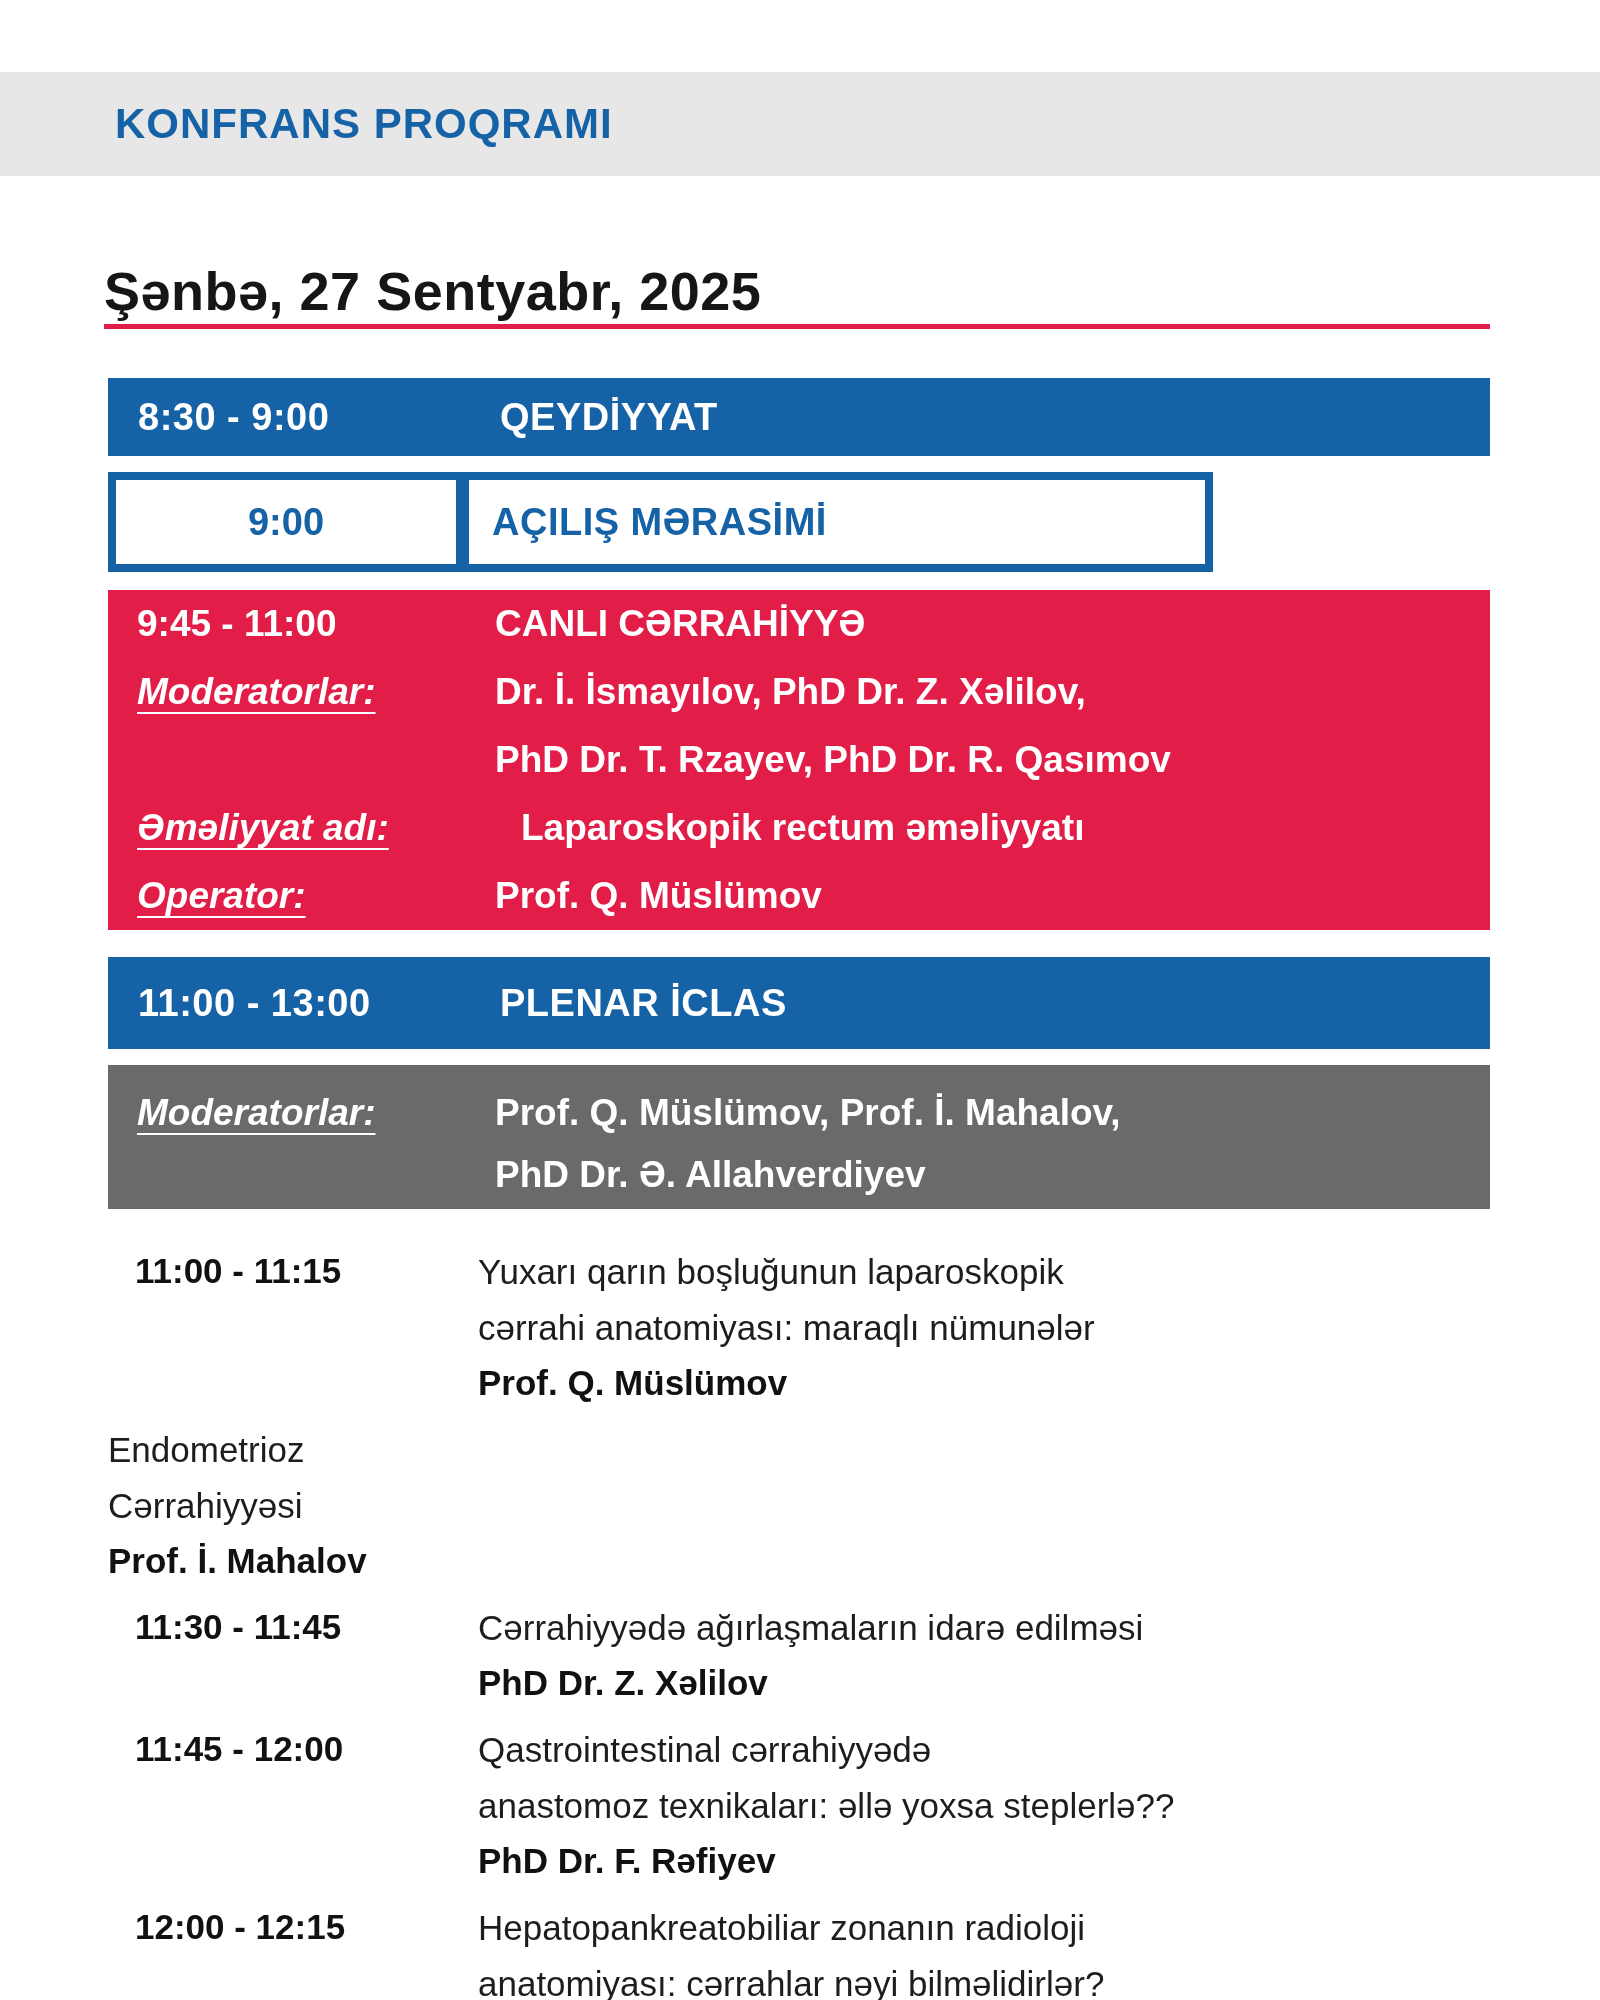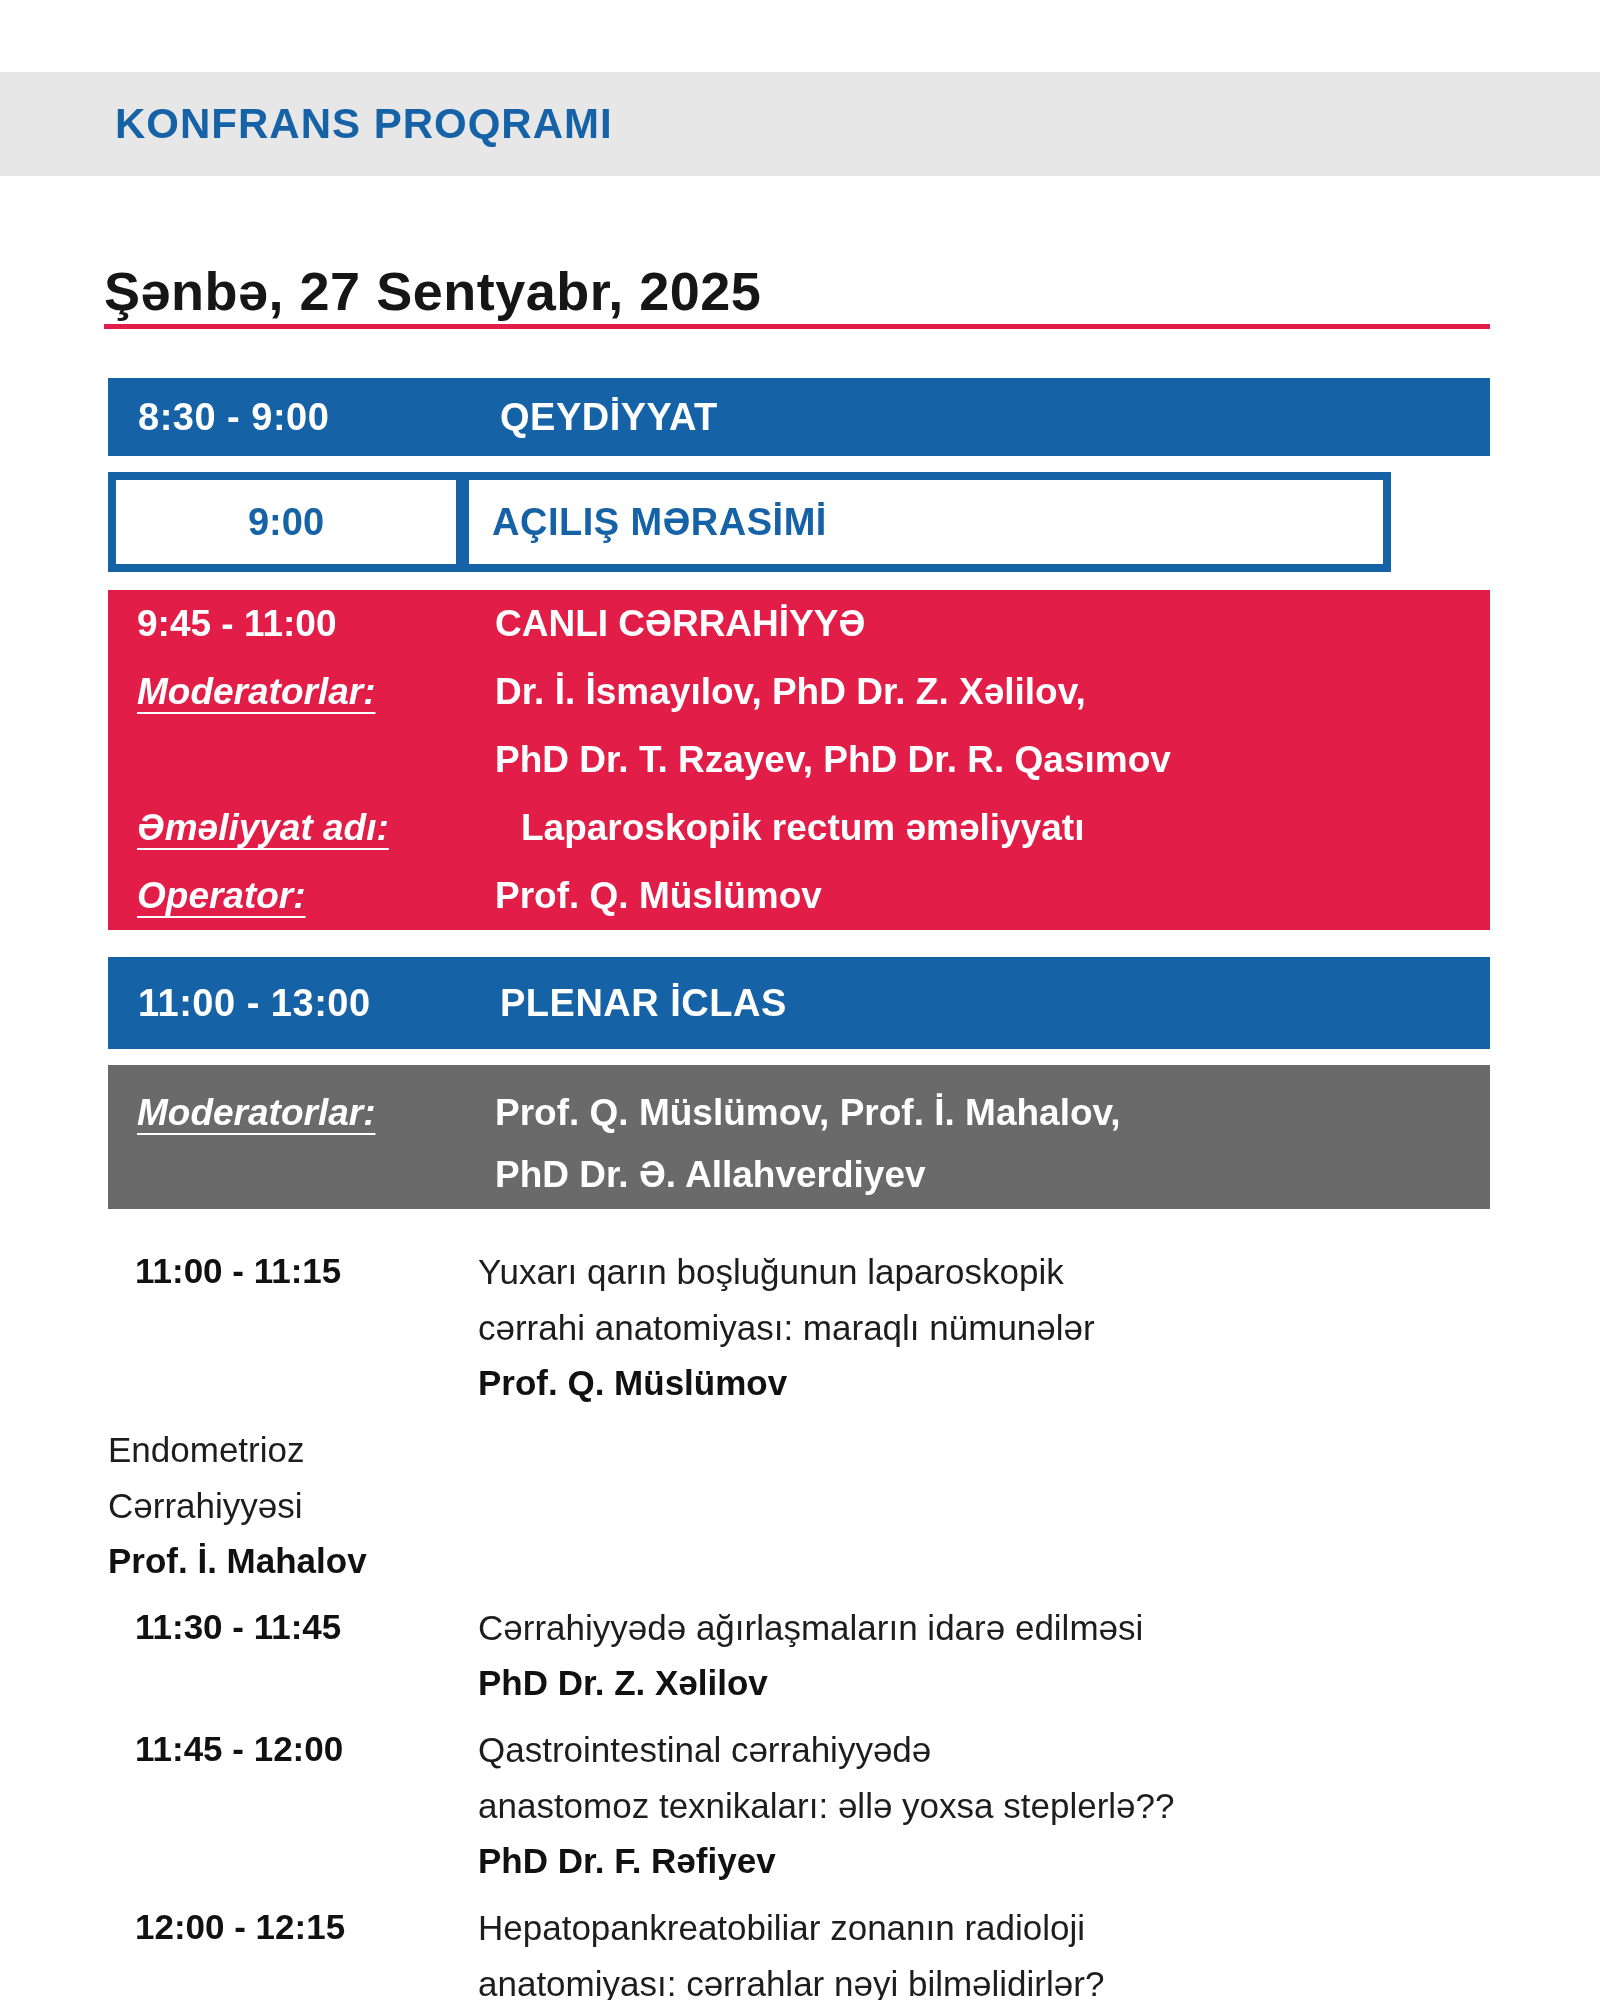--- a/index.html
+++ b/index.html
@@ -25,21 +25,21 @@
   .bar{
     margin:0 0 0 108px;width:1382px;background:var(--primary-blue,#1562a7);
     display:grid;grid-template-columns:362px 1fr;align-items:center;
     padding-left:30px;box-sizing:border-box;color:#fff;
   }
   .bar.first{margin-top:49px;height:78px;}
   .bar.second{margin-top:27px;height:92px;}
   .bar .t,.bar .ttl{font-size:38px;font-weight:bold;letter-spacing:.5px;}
   
   .open-block{
-    margin:16px 0 0 108px;width:1283px;height:100px;box-sizing:border-box;
+    margin:16px 0 0 108px;width:1105px;height:100px;box-sizing:border-box;
     border:8px solid var(--primary-blue,#1562a7);background:#fff;
     display:flex;align-items:stretch;
   }
   .open-time{
     width:340px;display:flex;align-items:center;justify-content:center;
     color:var(--primary-blue,#1562a7);font-size:38px;font-weight:bold;
   }
   .open-divider{width:13px;background:var(--primary-blue,#1562a7);}
   .open-title{
     flex:1;display:flex;align-items:center;padding-left:23px;

